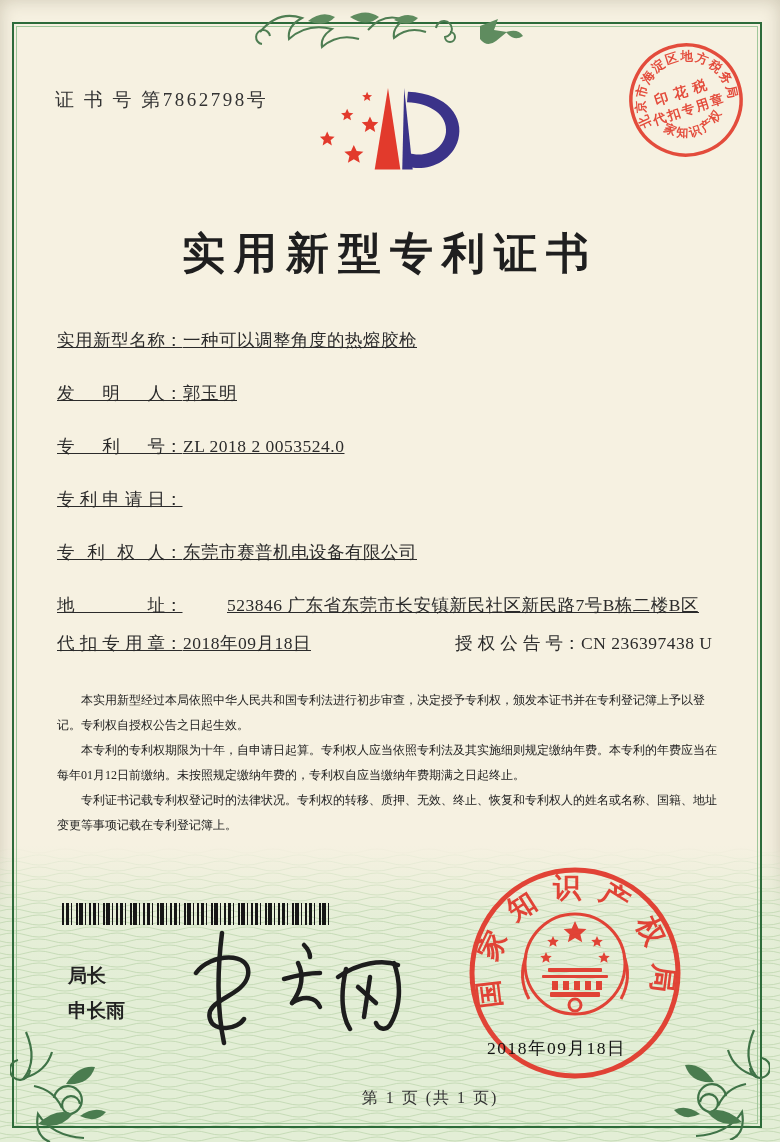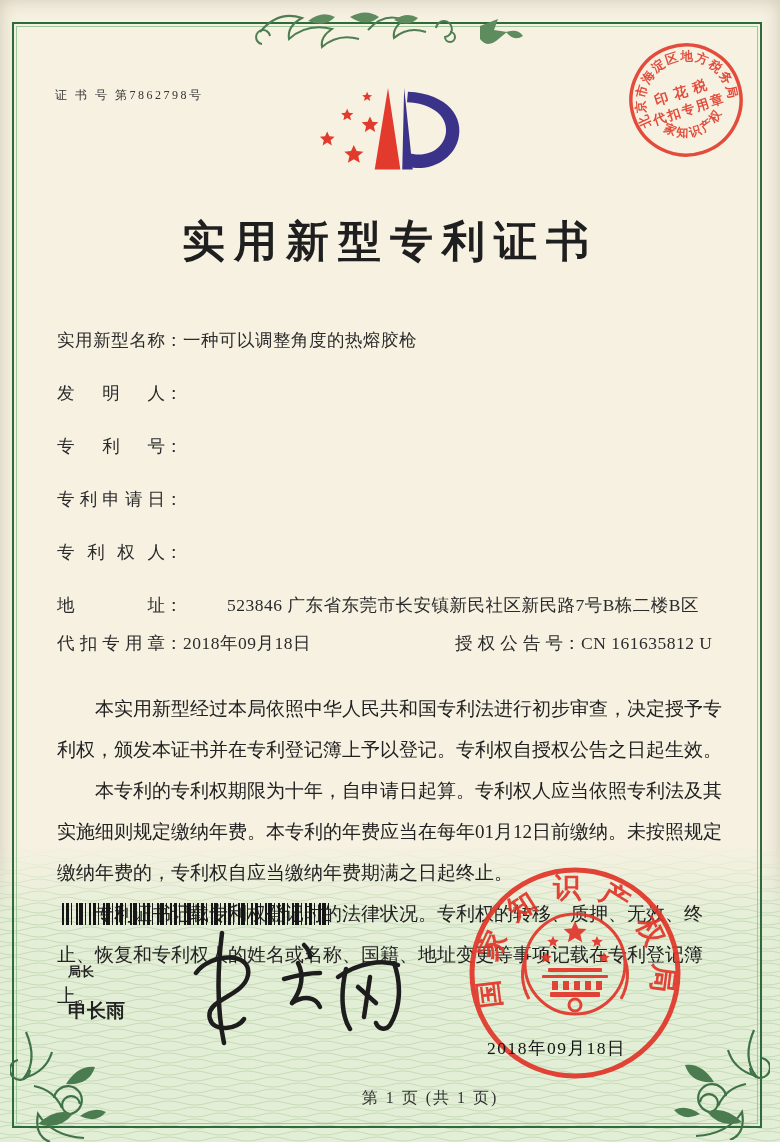--- a/index.html
+++ b/index.html
@@ -8,49 +8,49 @@
         box-shadow:inset 0 0 18px rgba(90,80,50,.25);}
   
   .green-zone{position:absolute;left:0;top:845px;width:780px;height:297px;
         background:linear-gradient(180deg, rgba(227,238,214,0) 0px, rgba(227,238,214,.85) 70px, #e3eed6 150px);}
   .green-zone svg{position:absolute;left:0;top:0;}
   
   .frame{position:absolute;left:12px;top:22px;width:746px;height:1102px;
         border:2px solid #2d6b3a;}
   .frame::after{content:"";position:absolute;inset:2px;border:1px solid #9fc79a;}
   .ornament{position:absolute;pointer-events:none;}
-  .cert-no{position:absolute;left:55px;top:87px;font-size:12px;letter-spacing:2.5px;color:#333;}
+  .cert-no{position:absolute;left:55px;top:87px;font-size:19px;letter-spacing:2.5px;color:#333;}
   .logo{position:absolute;left:312px;top:84px;}
   .tax-stamp{position:absolute;left:608px;top:22px;opacity:.95;}
-  .title{position:absolute;left:0;top:213px;width:780px;margin:0;text-align:center;
+  .title{position:absolute;left:0;top:225px;width:780px;margin:0;text-align:center;
         font-size:43px;font-weight:700;letter-spacing:9px;color:#1f1f1f;}
   .fields{position:absolute;left:57px;top:328px;width:670px;font-size:17.5px;line-height:24px;}
-  .row{display:flex;margin-bottom:29px;position:relative;}
+  .row{display:flex;margin-bottom:29px;position:relative;text-decoration:underline;}
   .row .lbl{display:inline-block;width:108px;text-align:justify;text-align-last:justify;
         text-justify:inter-character;flex:0 0 108px;}
   .row .colon{flex:0 0 18px;}
   .row .val{flex:1;letter-spacing:.5px;}
   .row-address{margin-bottom:14px;}
   .row-address .val{max-width:548px;margin-left:44px;}
   .grant-right{position:absolute;left:398px;top:0;display:flex;justify-content:space-between;}
   .grant-right .lbl{display:inline-block;width:108px;flex:0 0 108px;text-align:justify;
         text-align-last:justify;text-justify:inter-character;}
   .grant-right .colon{flex:0 0 18px;}
   .paras{position:absolute;left:57px;top:688px;width:668px;}
-  .paras p{margin:0;text-indent:2em;font-size:19px;line-height:41px;color:#222;}
+  .paras p{margin:0;text-indent:2em;font-size:12px;line-height:25px;color:#222;}
   .barcode{position:absolute;left:62px;top:903px;width:270px;height:22px;
         background:repeating-linear-gradient(90deg,
           #161616 0 2px, transparent 2px 4px,
           #161616 4px 7px, transparent 7px 9px,
           #161616 9px 10px, transparent 10px 14px,
           #161616 14px 16px, transparent 16px 17px,
           #161616 17px 21px, transparent 21px 23px,
           #161616 23px 24px, transparent 24px 27px);}
   .signer-title{position:absolute;left:68px;top:963px;font-family:"Liberation Sans",sans-serif;
-        font-weight:700;font-size:13px;color:#222;}
+        font-weight:700;font-size:19px;color:#222;}
   .signer-name{position:absolute;left:68px;top:998px;font-family:Liberation Mono, monospace;
         font-weight:700;font-size:19px;color:#222;}
   .signature{position:absolute;left:180px;top:925px;}
   .seal{position:absolute;left:466px;top:864px;}
   .footer{position:absolute;left:4px;top:1088px;width:780px;text-align:center;
         font-size:16px;letter-spacing:2px;color:#333;padding-left:36px;}
 </style>
 </head>
 <body>
 
@@ -195,46 +195,49 @@
 
   <div class="fields">
     <div class="row">
       <span class="lbl">实用新型名称</span>
       <span class="colon">：</span>
       <span class="val">一种可以调整角度的热熔胶枪</span>
     </div>
     <div class="row">
       <span class="lbl">发明人</span>
       <span class="colon">：</span>
+      <span class="val">郭玉明</span>
     </div>
     <div class="row">
       <span class="lbl">专利号</span>
       <span class="colon">：</span>
+      <span class="val">ZL 2018 2 0053524.0</span>
     </div>
     <div class="row">
       <span class="lbl">专利申请日</span>
       <span class="colon">：</span>
     </div>
     <div class="row">
       <span class="lbl">专利权人</span>
       <span class="colon">：</span>
+      <span class="val">东莞市赛普机电设备有限公司</span>
     </div>
     <div class="row row-address">
       <span class="lbl">地址</span>
       <span class="colon">：</span>
       <span class="val">523846 广东省东莞市长安镇新民社区新民路7号B栋二楼B区</span>
     </div>
     <div class="row">
       <span class="lbl">代扣专用章</span>
       <span class="colon">：</span>
       <span class="val">2018年09月18日</span>
       <span class="grant-right">
         <span class="lbl">授权公告号</span>
         <span class="colon">：</span>
-        <span class="val">CN 161635812 U</span>
+        <span class="val">CN 236397438 U</span>
       </span>
     </div>
   </div>
 
   <div class="paras">
     <p>本实用新型经过本局依照中华人民共和国专利法进行初步审查，决定授予专利权，颁发本证书并在专利登记簿上予以登记。专利权自授权公告之日起生效。</p>
     <p>本专利的专利权期限为十年，自申请日起算。专利权人应当依照专利法及其实施细则规定缴纳年费。本专利的年费应当在每年01月12日前缴纳。未按照规定缴纳年费的，专利权自应当缴纳年费期满之日起终止。</p>
     <p>专利证书记载专利权登记时的法律状况。专利权的转移、质押、无效、终止、恢复和专利权人的姓名或名称、国籍、地址变更等事项记载在专利登记簿上。</p>
   </div>
 

